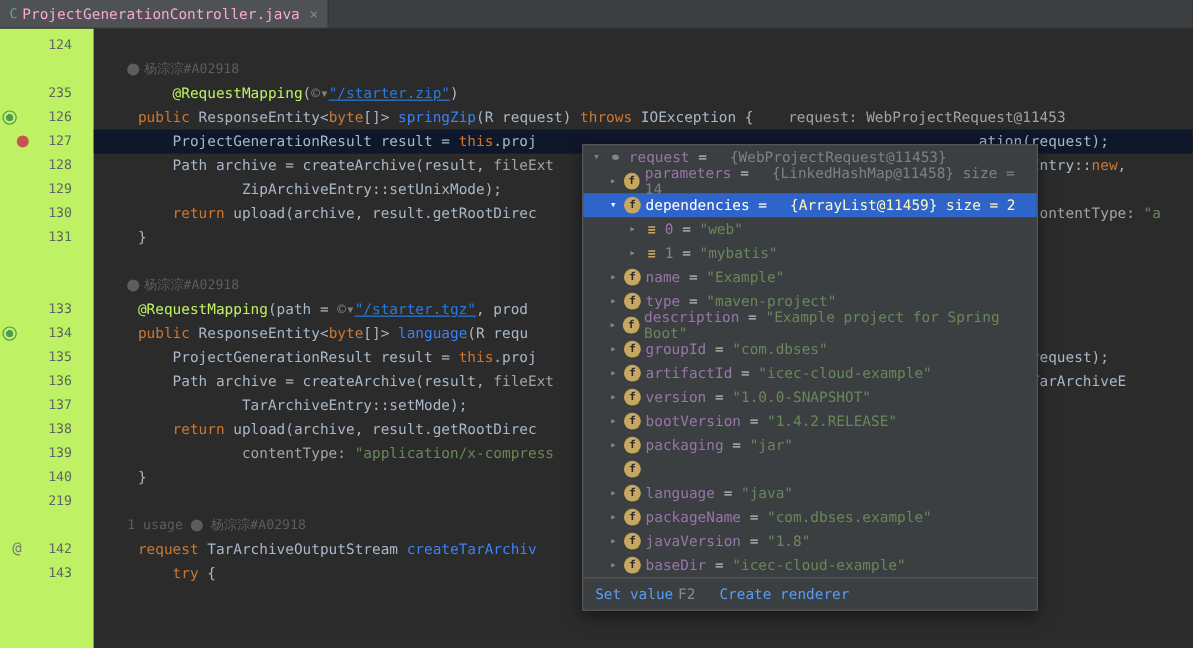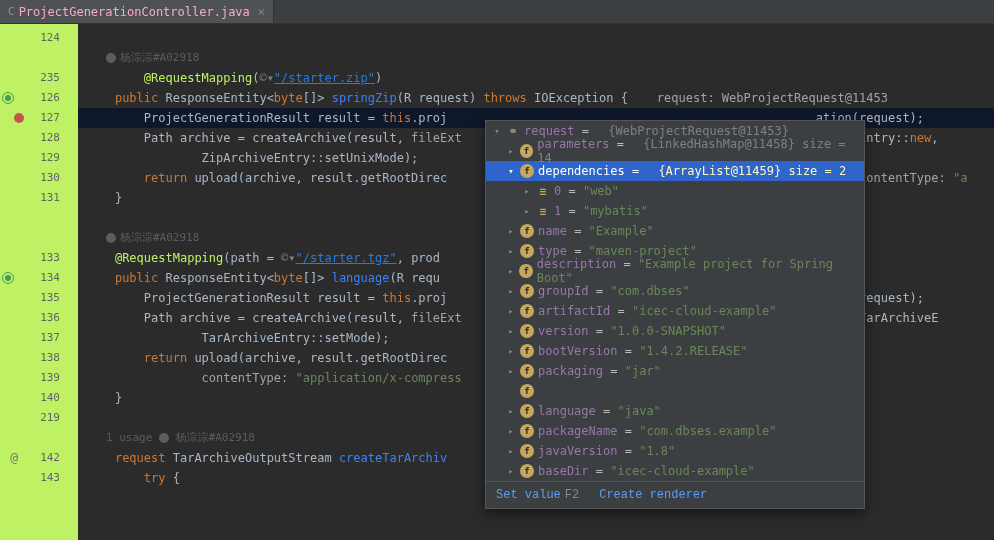--- a/index.html
+++ b/index.html
@@ -147,21 +147,20 @@
 .debug-row.selected .var-name { color: #fff; text-align: right; }
 .var-val { color: #6a8759; }
 .var-gray { color: #808080; margin-left: 12px; }
 .debug-row.selected .var-gray { color: #fef9c3; }
 .debug-footer {
   display: flex;
   padding: 6px 10px;
   gap: 20px;
   border-top: 1px solid #555;
   font-size: 12px;
-  font-family: Liberation Mono, monospace;
 }
 .debug-footer a { color: #589df6; cursor: pointer; }
 .debug-footer .key { color: #888; margin-left: 4px; }
 .indent1 { padding-left: 20px; }
 .indent2 { padding-left: 36px; }
 </style>
 </head>
 <body>
 
 <div class="tab-bar">

